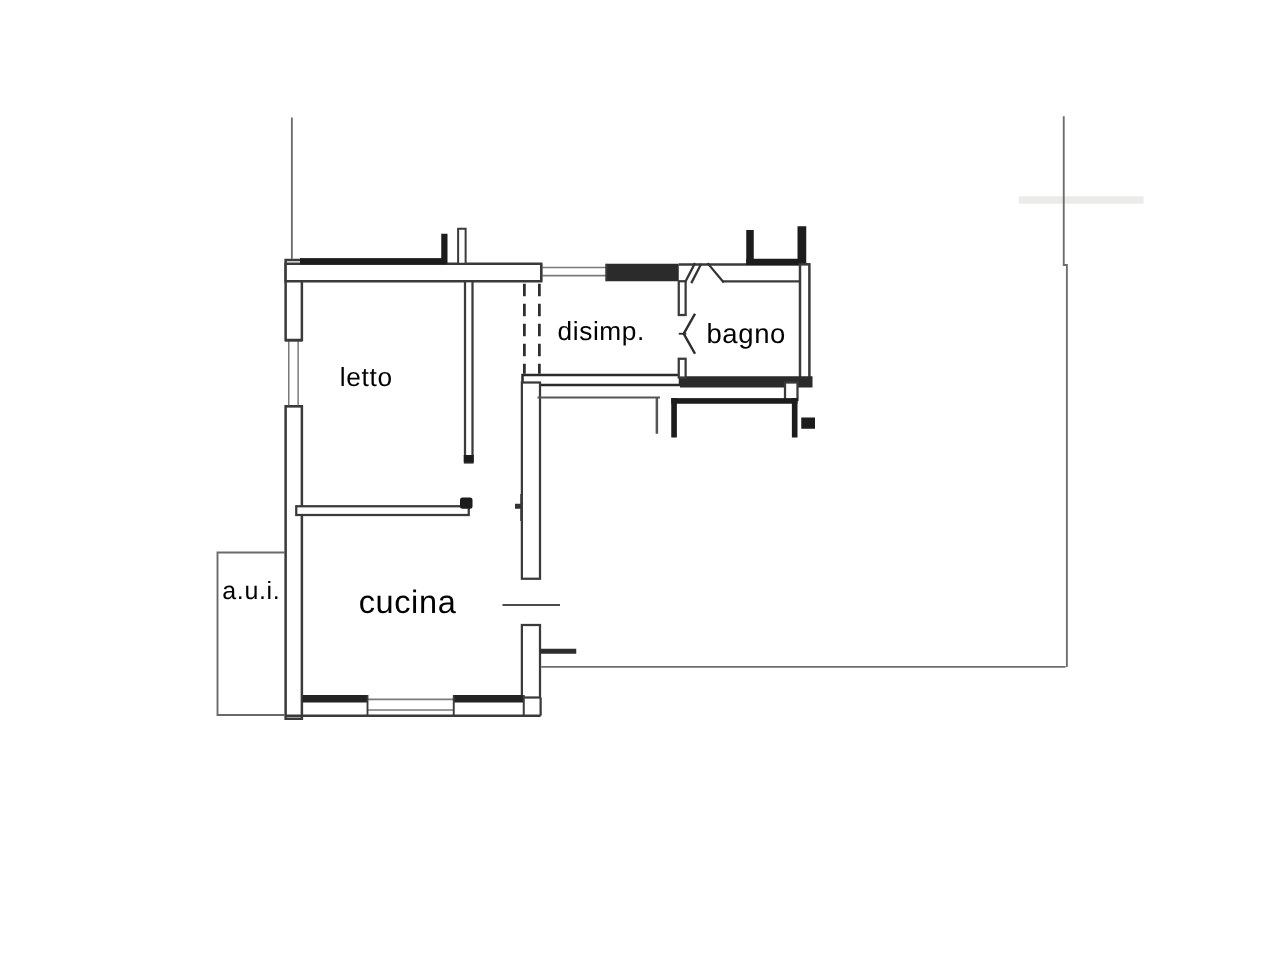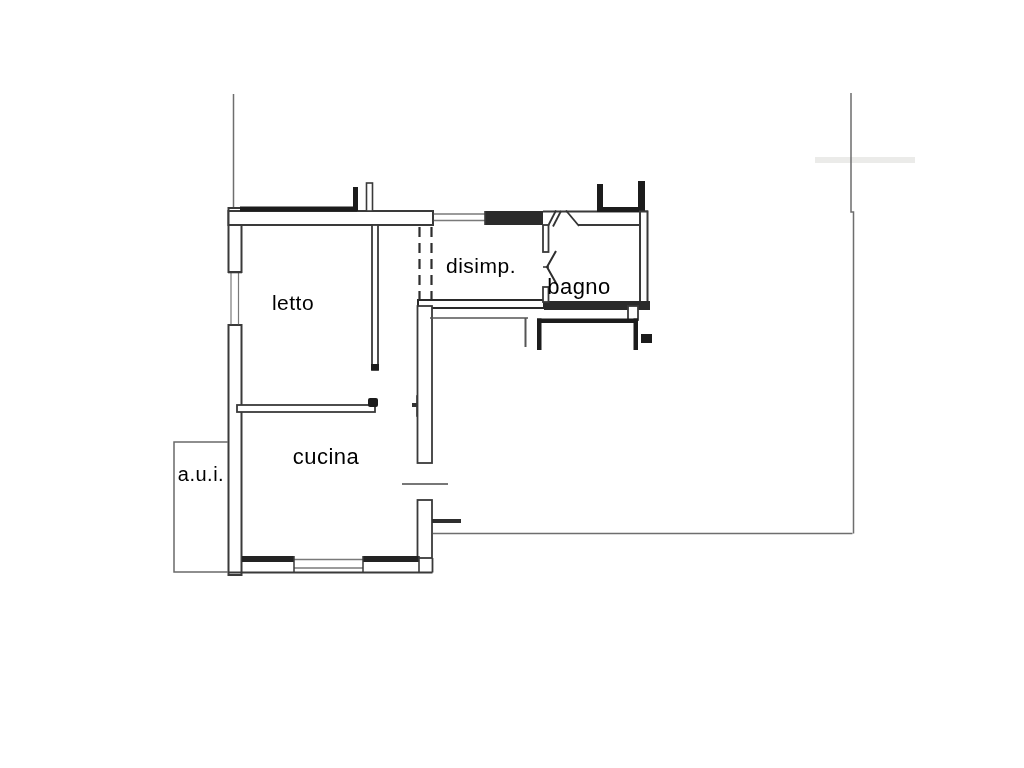--- a/index.html
+++ b/index.html
@@ -26,22 +26,22 @@
     position: absolute;
     transform: translate(-50%, -50%);
     color: #000000;
     font-weight: 400;
     letter-spacing: 0.5px;
     white-space: nowrap;
     -webkit-font-smoothing: antialiased;
   }
   .lbl-letto   { left: 293px; top: 303px; font-size: 21px; }
   .lbl-disimp  { left: 481px; top: 266px; font-size: 21px; }
-  .lbl-bagno   { left: 579px; top: 267px; font-size: 22px; margin-top: 20px; }
-  .lbl-cucina  { left: 326px; top: 457px; font-size: 22px; }
+  .lbl-bagno   { left: 597px; top: 267px; font-size: 22px; }
+  .lbl-cucina  { left: 326px; top: 482px; font-size: 26px; }
   .lbl-aui     { left: 201px; top: 474px; font-size: 20px; }
 </style>
 </head>
 <body>
 
 <div class="canvas">
 
   <svg class="plan-svg" viewBox="0 0 1024 768" fill="none" stroke-linecap="butt">
 
     <rect x="815" y="157" width="100" height="6" fill="#ebebe9" stroke="none"></rect>

